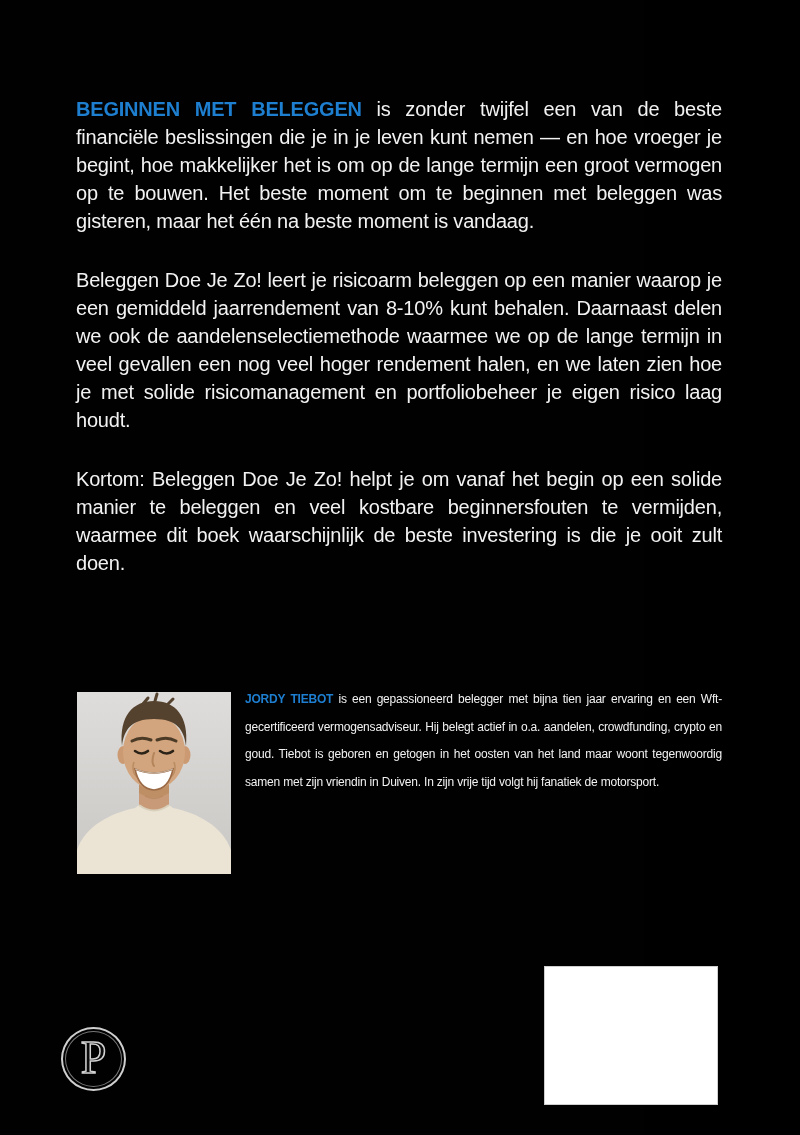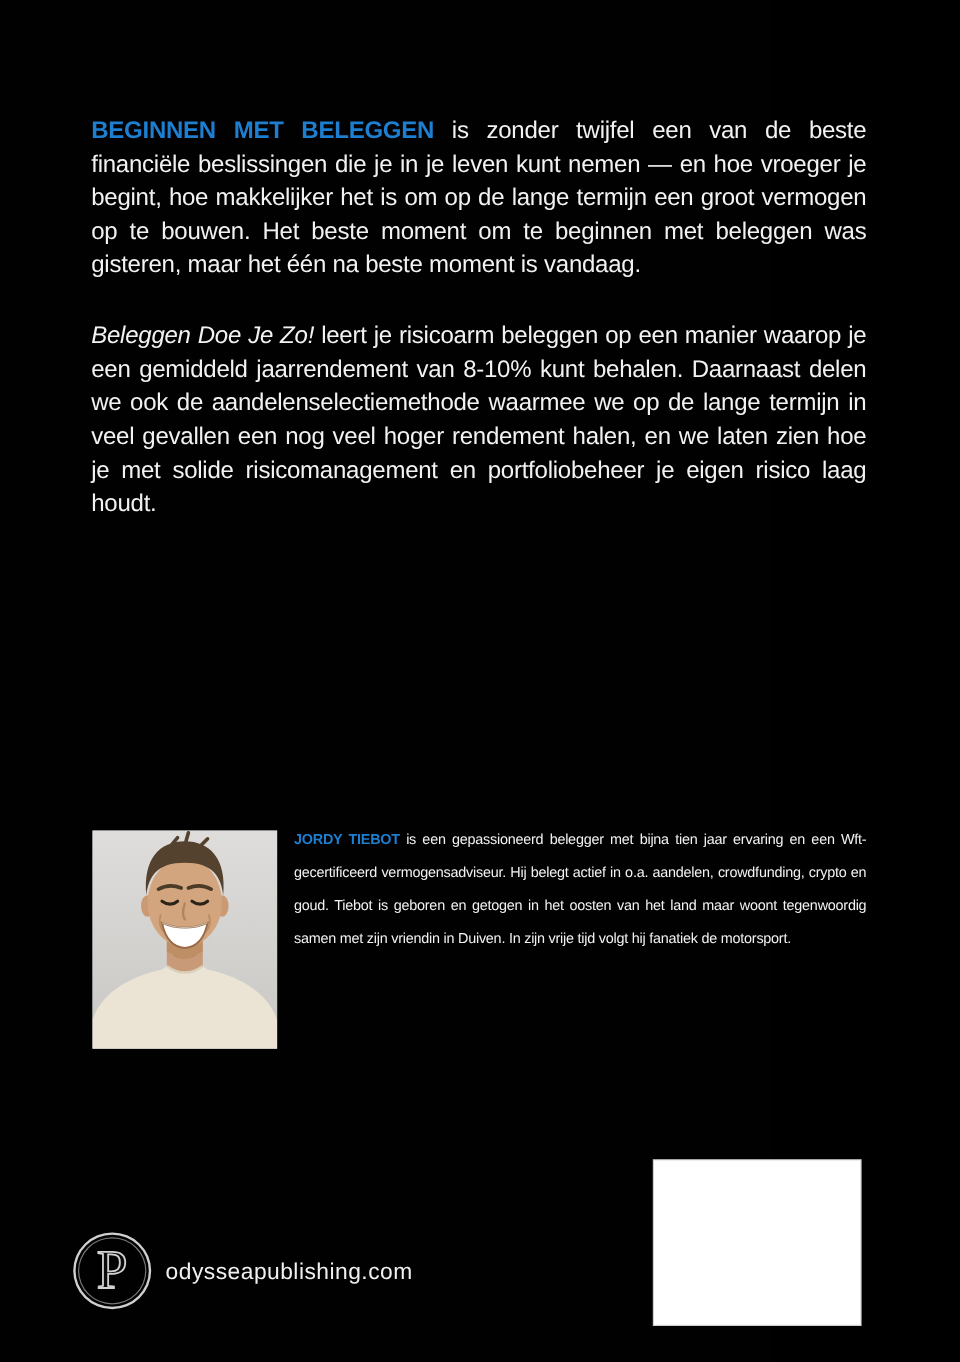--- a/index.html
+++ b/index.html
@@ -12,21 +12,21 @@
   }
   
   .blurb {
     position: absolute; left: 76px; top: 95px; width: 646px;
     font-size: 20px; line-height: 28px; text-align: justify;
     letter-spacing: -0.2px; color: #f2f2f2;
   }
   .blurb p { margin: 0 0 31px 0; }
   .blurb p:last-child { margin-bottom: 0; }
   .accent { color: #1e7ecf; font-weight: bold; }
-  .italic { font-style: italic; }
+  .italic { }
   
   .author-photo {
     position: absolute; left: 77px; top: 692px; width: 154px; height: 182px;
     overflow: hidden; background: #d5d4d2;
   }
   .author-photo svg { display: block; width: 100%; height: 100%; }
   .bio {
     position: absolute; left: 245px; top: 686px; width: 477px;
     font-size: 12px; line-height: 27.5px; text-align: justify;
     letter-spacing: -0.2px; color: #f2f2f2;
@@ -59,20 +59,21 @@
 </head>
 <body>
 
 <div class="cover">
 
   <div class="blurb">
     <p><span class="accent">BEGINNEN MET BELEGGEN</span><span> is zonder twijfel een van de beste financiële beslissingen die je in je leven kunt nemen — en hoe vroeger je begint, hoe makkelijker het is om op de lange termijn een groot vermogen op te bouwen. Het beste moment om te beginnen met beleggen was gisteren, maar het één na beste moment is vandaag.</span></p>
 
     <p><span class="italic">Beleggen Doe Je Zo!</span><span> leert je risicoarm beleggen op een manier waarop je een gemiddeld jaarrendement van 8-10% kunt behalen. Daarnaast delen we ook de aandelenselectiemethode waarmee we op de lange termijn in veel gevallen een nog veel hoger rendement halen, en we laten zien hoe je met solide risicomanagement en portfoliobeheer je eigen risico laag houdt.</span></p>
 
+    <p><span>Kortom: </span><span class="italic">Beleggen Doe Je Zo!</span><span> helpt je om vanaf het begin op een solide manier te beleggen en veel kostbare beginnersfouten te vermijden, waarmee dit boek waarschijnlijk de beste investering is die je ooit zult doen.</span></p>
   </div>
 
   <div class="author-photo">
     <svg viewBox="0 0 154 182" preserveAspectRatio="none">
       <defs>
         <linearGradient id="wall" x1="0" y1="0" x2="0" y2="1">
           <stop offset="0" stop-color="#dedddb"></stop>
           <stop offset="1" stop-color="#c8c7c4"></stop>
         </linearGradient>
       </defs>
@@ -112,17 +113,16 @@
 
   <div class="bio">
     <p><span class="accent">JORDY TIEBOT</span><span> is een gepassioneerd belegger met bijna tien jaar ervaring en een Wft-gecertificeerd vermogensadviseur. Hij belegt actief in o.a. aandelen, crowdfunding, crypto en goud. Tiebot is geboren en getogen in het oosten van het land maar woont tegenwoordig samen met zijn vriendin in Duiven. In zijn vrije tijd volgt hij fanatiek de motorsport.</span></p>
   </div>
 
   <div class="logo">
     <div class="logo-inner"></div>
     <div class="logo-p">P</div>
   </div>
 
-  <div class="website">odysseapublishing.com</div>
 
   <div class="barcode-box"></div>
 
 </div>
 
 </body></html>

